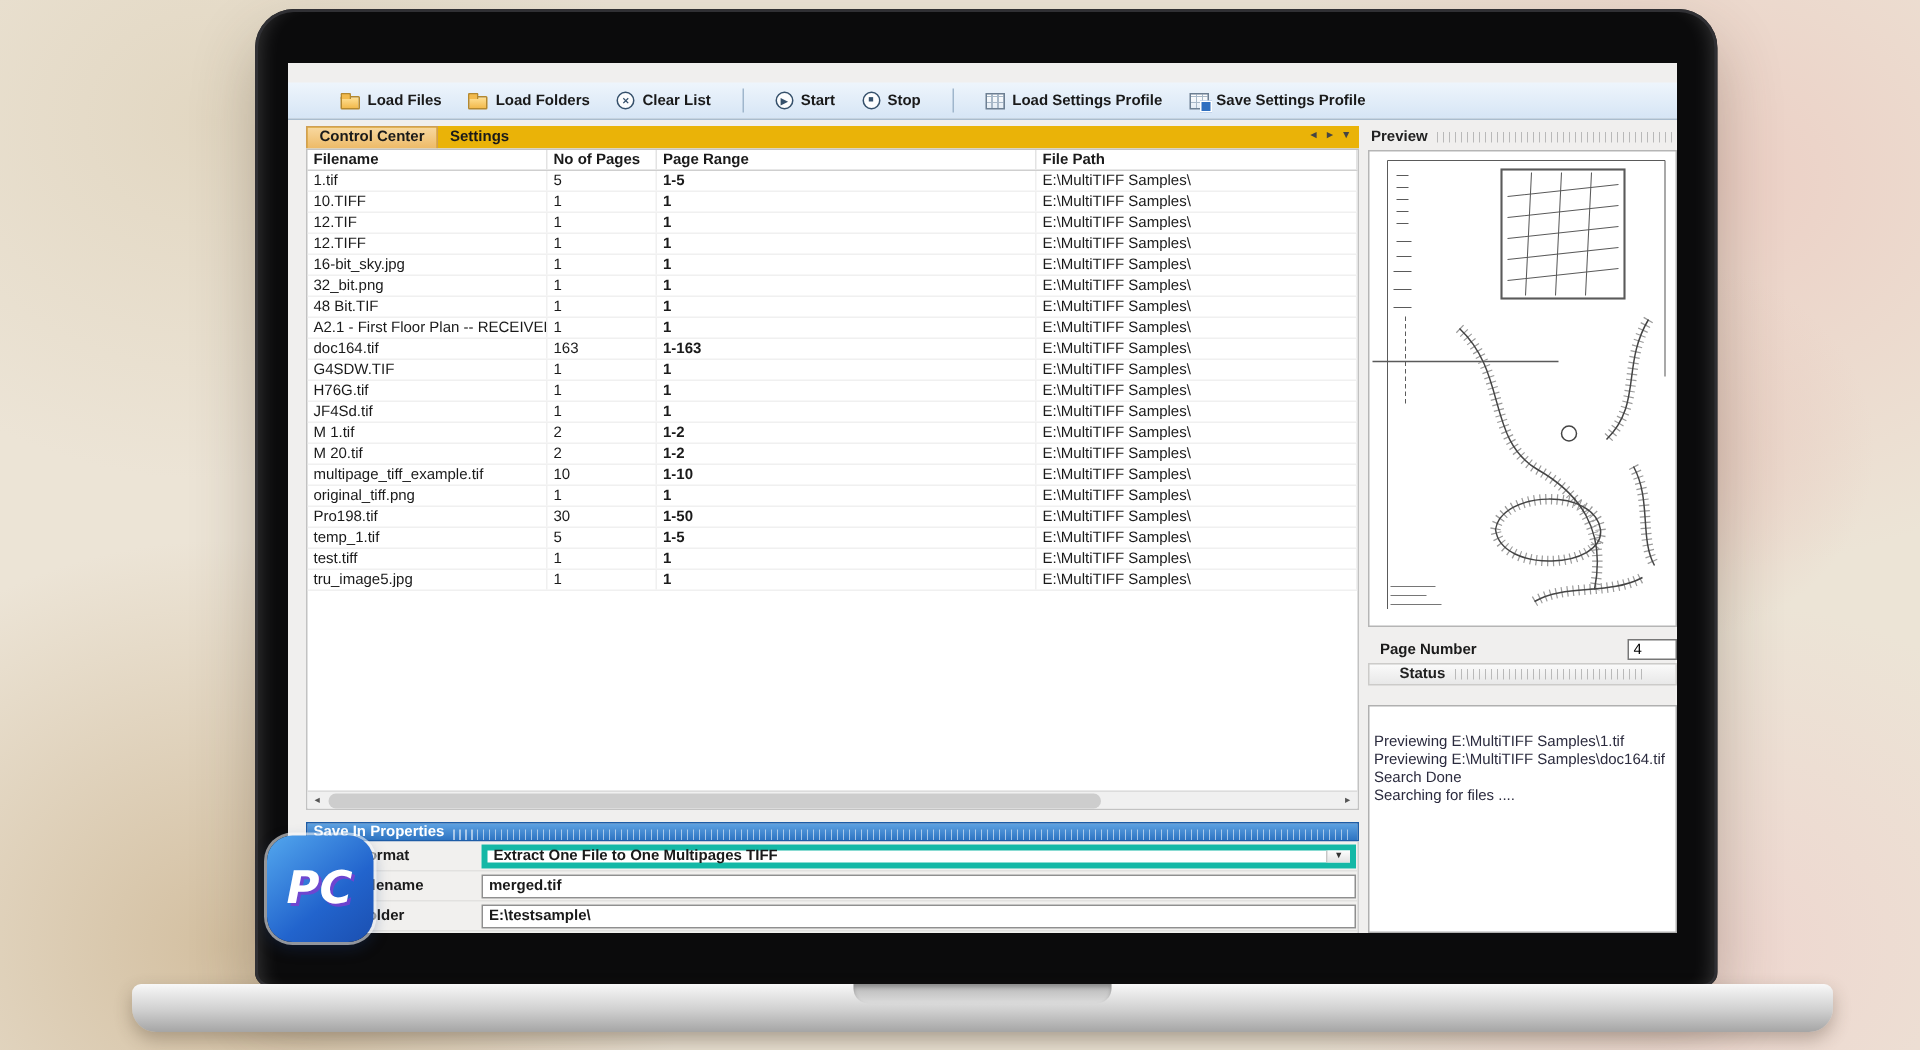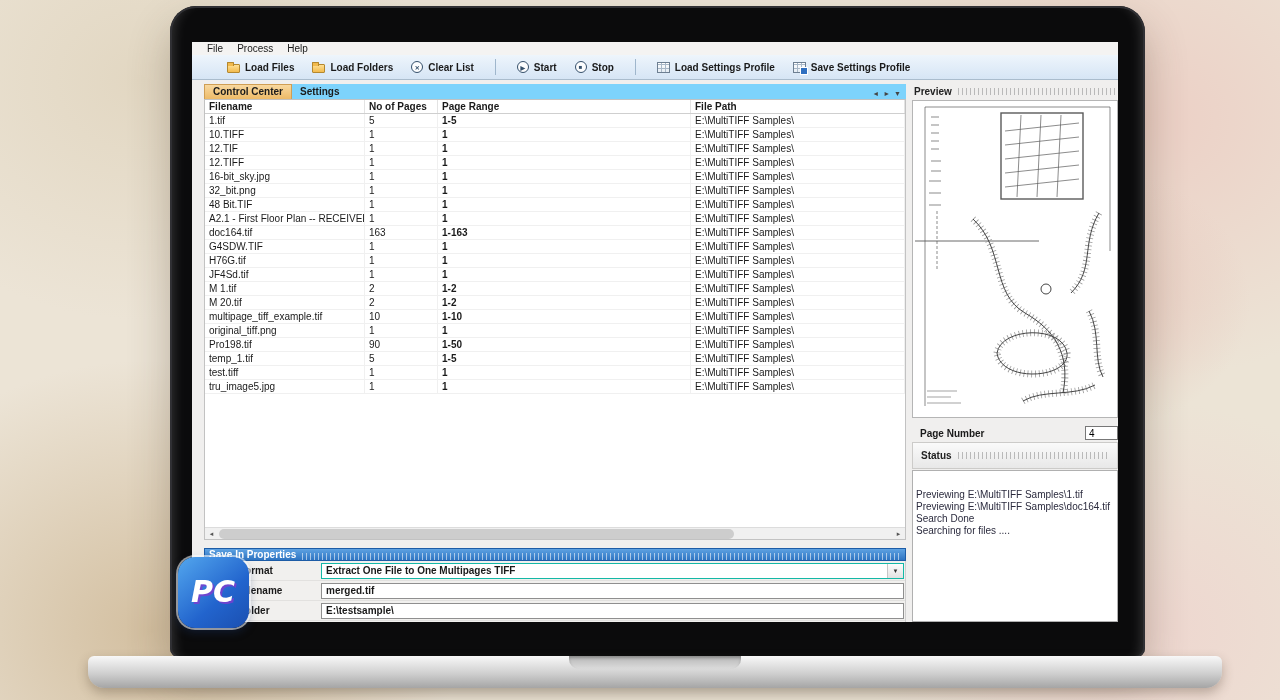--- a/index.html
+++ b/index.html
@@ -75,21 +75,21 @@
     font-size:6px; display:flex; align-items:center; justify-content:center; }
   .ic-grid { width:13px; height:11px; border:1px solid #6d7f92;
     background-image:
       repeating-linear-gradient(90deg, transparent 0 3px, #a8b8c8 3px 4px),
       repeating-linear-gradient(0deg, transparent 0 3px, #a8b8c8 3px 4px),
       linear-gradient(#ffffff,#e4ecf4); }
   .ic-save::after { content:""; position:absolute; right:-3px; bottom:-3px;
     width:6px; height:6px; background:#2f6fc0; border:1px solid #fff; }
 
   .tabrow { position:absolute; left:12px; top:42px; width:702px; height:15px;
-    background:#7dd3fc; display:flex; align-items:flex-end; }
+    background:#eab308; display:flex; }
   .tab { padding:1px 8px 2px; font-weight:bold; white-space:nowrap; }
   .tab.active { background:linear-gradient(#f8d89f,#edba67);
     border:1px solid #cf9e54; border-bottom:none; }
   .tabnav { margin-left:auto; display:flex; gap:4px; padding:0 5px 2px 0;
     font-size:7px; color:#444; align-items:center; }
 
   .listbox { position:absolute; left:12px; top:57px; width:702px; height:441px;
     background:#fff; border:1px solid #c2c2c2; }
   .thead, .trow { display:grid; grid-template-columns:160px 73px 253px 1fr; }
   .thead { height:14px; border-bottom:1px solid #cfcfcf; font-weight:bold; }
@@ -114,36 +114,36 @@
     border:1px solid #1d5ca6; color:#fff; font-weight:bold; }
   .props-header .hatch { background-image:
       repeating-linear-gradient(90deg, rgba(255,255,255,.55) 0 1px, transparent 1px 4px); }
   .props { position:absolute; left:12px; top:519px; width:702px; height:61px;
     background:#f1f0ee; border-left:1px solid #cfcfcf; border-right:1px solid #cfcfcf;
     overflow:hidden; }
   .prop-row { display:grid; grid-template-columns:116px 1fr;
     height:20px; align-items:center; border-bottom:1px solid #e2e1df; }
   .prop-label { padding-left:34px; font-weight:bold; white-space:nowrap; overflow:hidden; }
   .prop-field { margin-right:1px; }
-  .field { height:16px; border:1px solid #14b8a6; background:#fff;
+  .field { height:16px; border:4px solid #14b8a6; background:#fff;
     display:flex; align-items:center; font-weight:bold; padding-left:4px; }
   .field > span:first-child { overflow:hidden; white-space:nowrap; }
   .dd-arrow { margin-left:auto; width:16px; align-self:stretch;
     border-left:1px solid #c6c6c6;
     background:linear-gradient(#fdfdfd,#e2e2e2);
     display:flex; align-items:center; justify-content:center;
     font-size:6px; color:#333; }
   .tinput { width:100%; height:16px; border:1px solid #8f8f8f; background:#fff;
     font:bold 10px "Liberation Sans", sans-serif; padding:0 4px; color:#1a1a1a; }
 
   
   .panel-header { position:absolute; left:720px; width:206px;
     display:flex; align-items:center; font-weight:bold; color:#222;justify-content:space-between; }
   .preview-h { top:42px; height:14px; padding:0 2px; }
-  .status-h { top:400px; height:27px; padding:0 8px;
+  .status-h { top:400px; height:15px; padding:0 20px;
     background:linear-gradient(#fafafa,#e8e8e8); border:1px solid #cccbc9; }
   .hatch { flex:1; height:7px; margin-left:6px;
     background-image:repeating-linear-gradient(90deg,#b9b9b9 0 1px,transparent 1px 4px); }
   .preview-box { position:absolute; left:720px; top:58px; width:206px; height:318px;
     background:#fff; border:1px solid #b5b5b5; overflow:hidden; }
   .pagenum { position:absolute; left:720px; top:382px; width:206px; height:18px;
     display:flex; align-items:center; padding-left:8px; }
   .pagenum .lbl { font-weight:bold; }
   .pn-input { margin-left:auto; width:33px; height:14px;
     border:1px solid #777; background:#fff;
@@ -165,25 +165,20 @@
 
 <div class="blob b1"></div>
 <div class="blob b2"></div>
 <div class="blob b3"></div>
 <div class="blob b4"></div>
 <div class="blob b5"></div>
 
 <div class="laptop">
   <div class="app">
 
-    <div class="menubar" id="menubar">
-        <span class="menu-item">File</span>
-        <span class="menu-item">Process</span>
-        <span class="menu-item">Help</span>
-      </div>
 
     <div class="toolbar" id="toolbar">
         <div class="tbtn">
           <span class="icon ic-folder"></span>
           <span class="tlbl">Load Files</span>
         </div>
         <div class="tbtn">
           <span class="icon ic-folder"></span>
           <span class="tlbl">Load Folders</span>
         </div>
@@ -322,21 +317,21 @@
             <div class="c3">E:\MultiTIFF Samples\</div>
           </div>
           <div class="trow">
             <div class="c0">original_tiff.png</div>
             <div class="c1">1</div>
             <div class="c2">1</div>
             <div class="c3">E:\MultiTIFF Samples\</div>
           </div>
           <div class="trow">
             <div class="c0">Pro198.tif</div>
-            <div class="c1">90</div>
+            <div class="c1">30</div>
             <div class="c2">1-50</div>
             <div class="c3">E:\MultiTIFF Samples\</div>
           </div>
           <div class="trow">
             <div class="c0">temp_1.tif</div>
             <div class="c1">5</div>
             <div class="c2">1-5</div>
             <div class="c3">E:\MultiTIFF Samples\</div>
           </div>
           <div class="trow">

